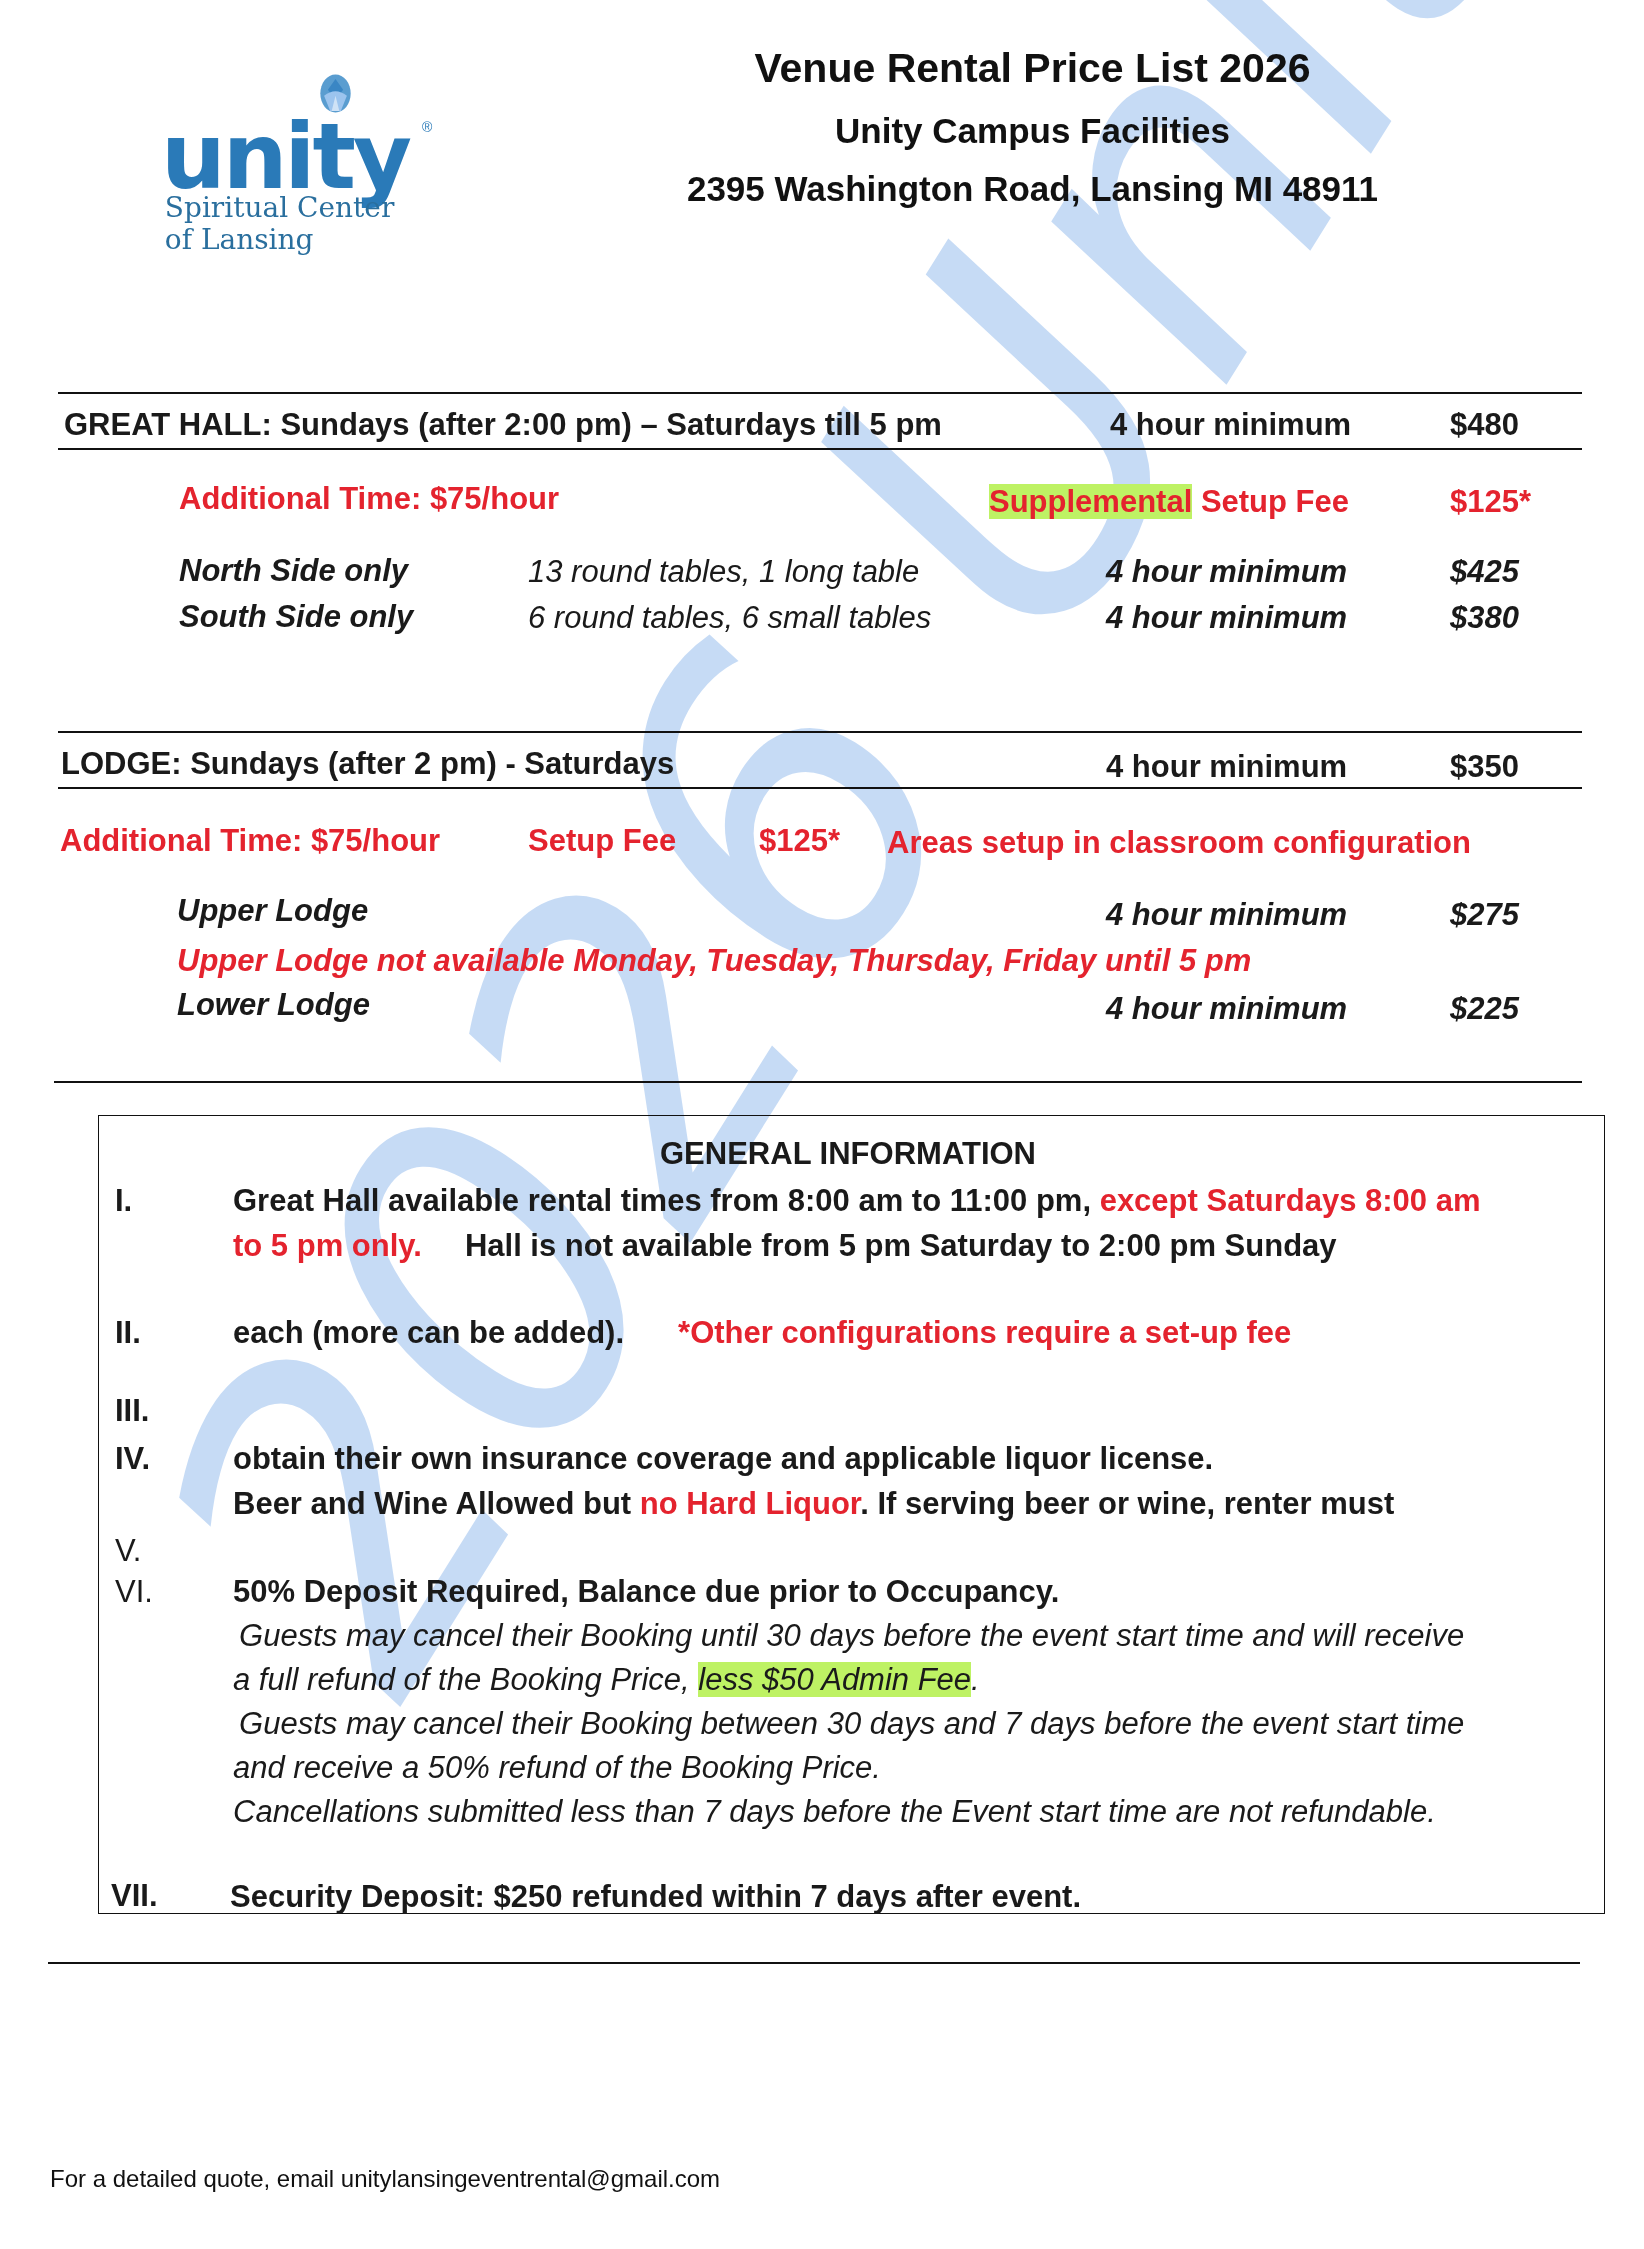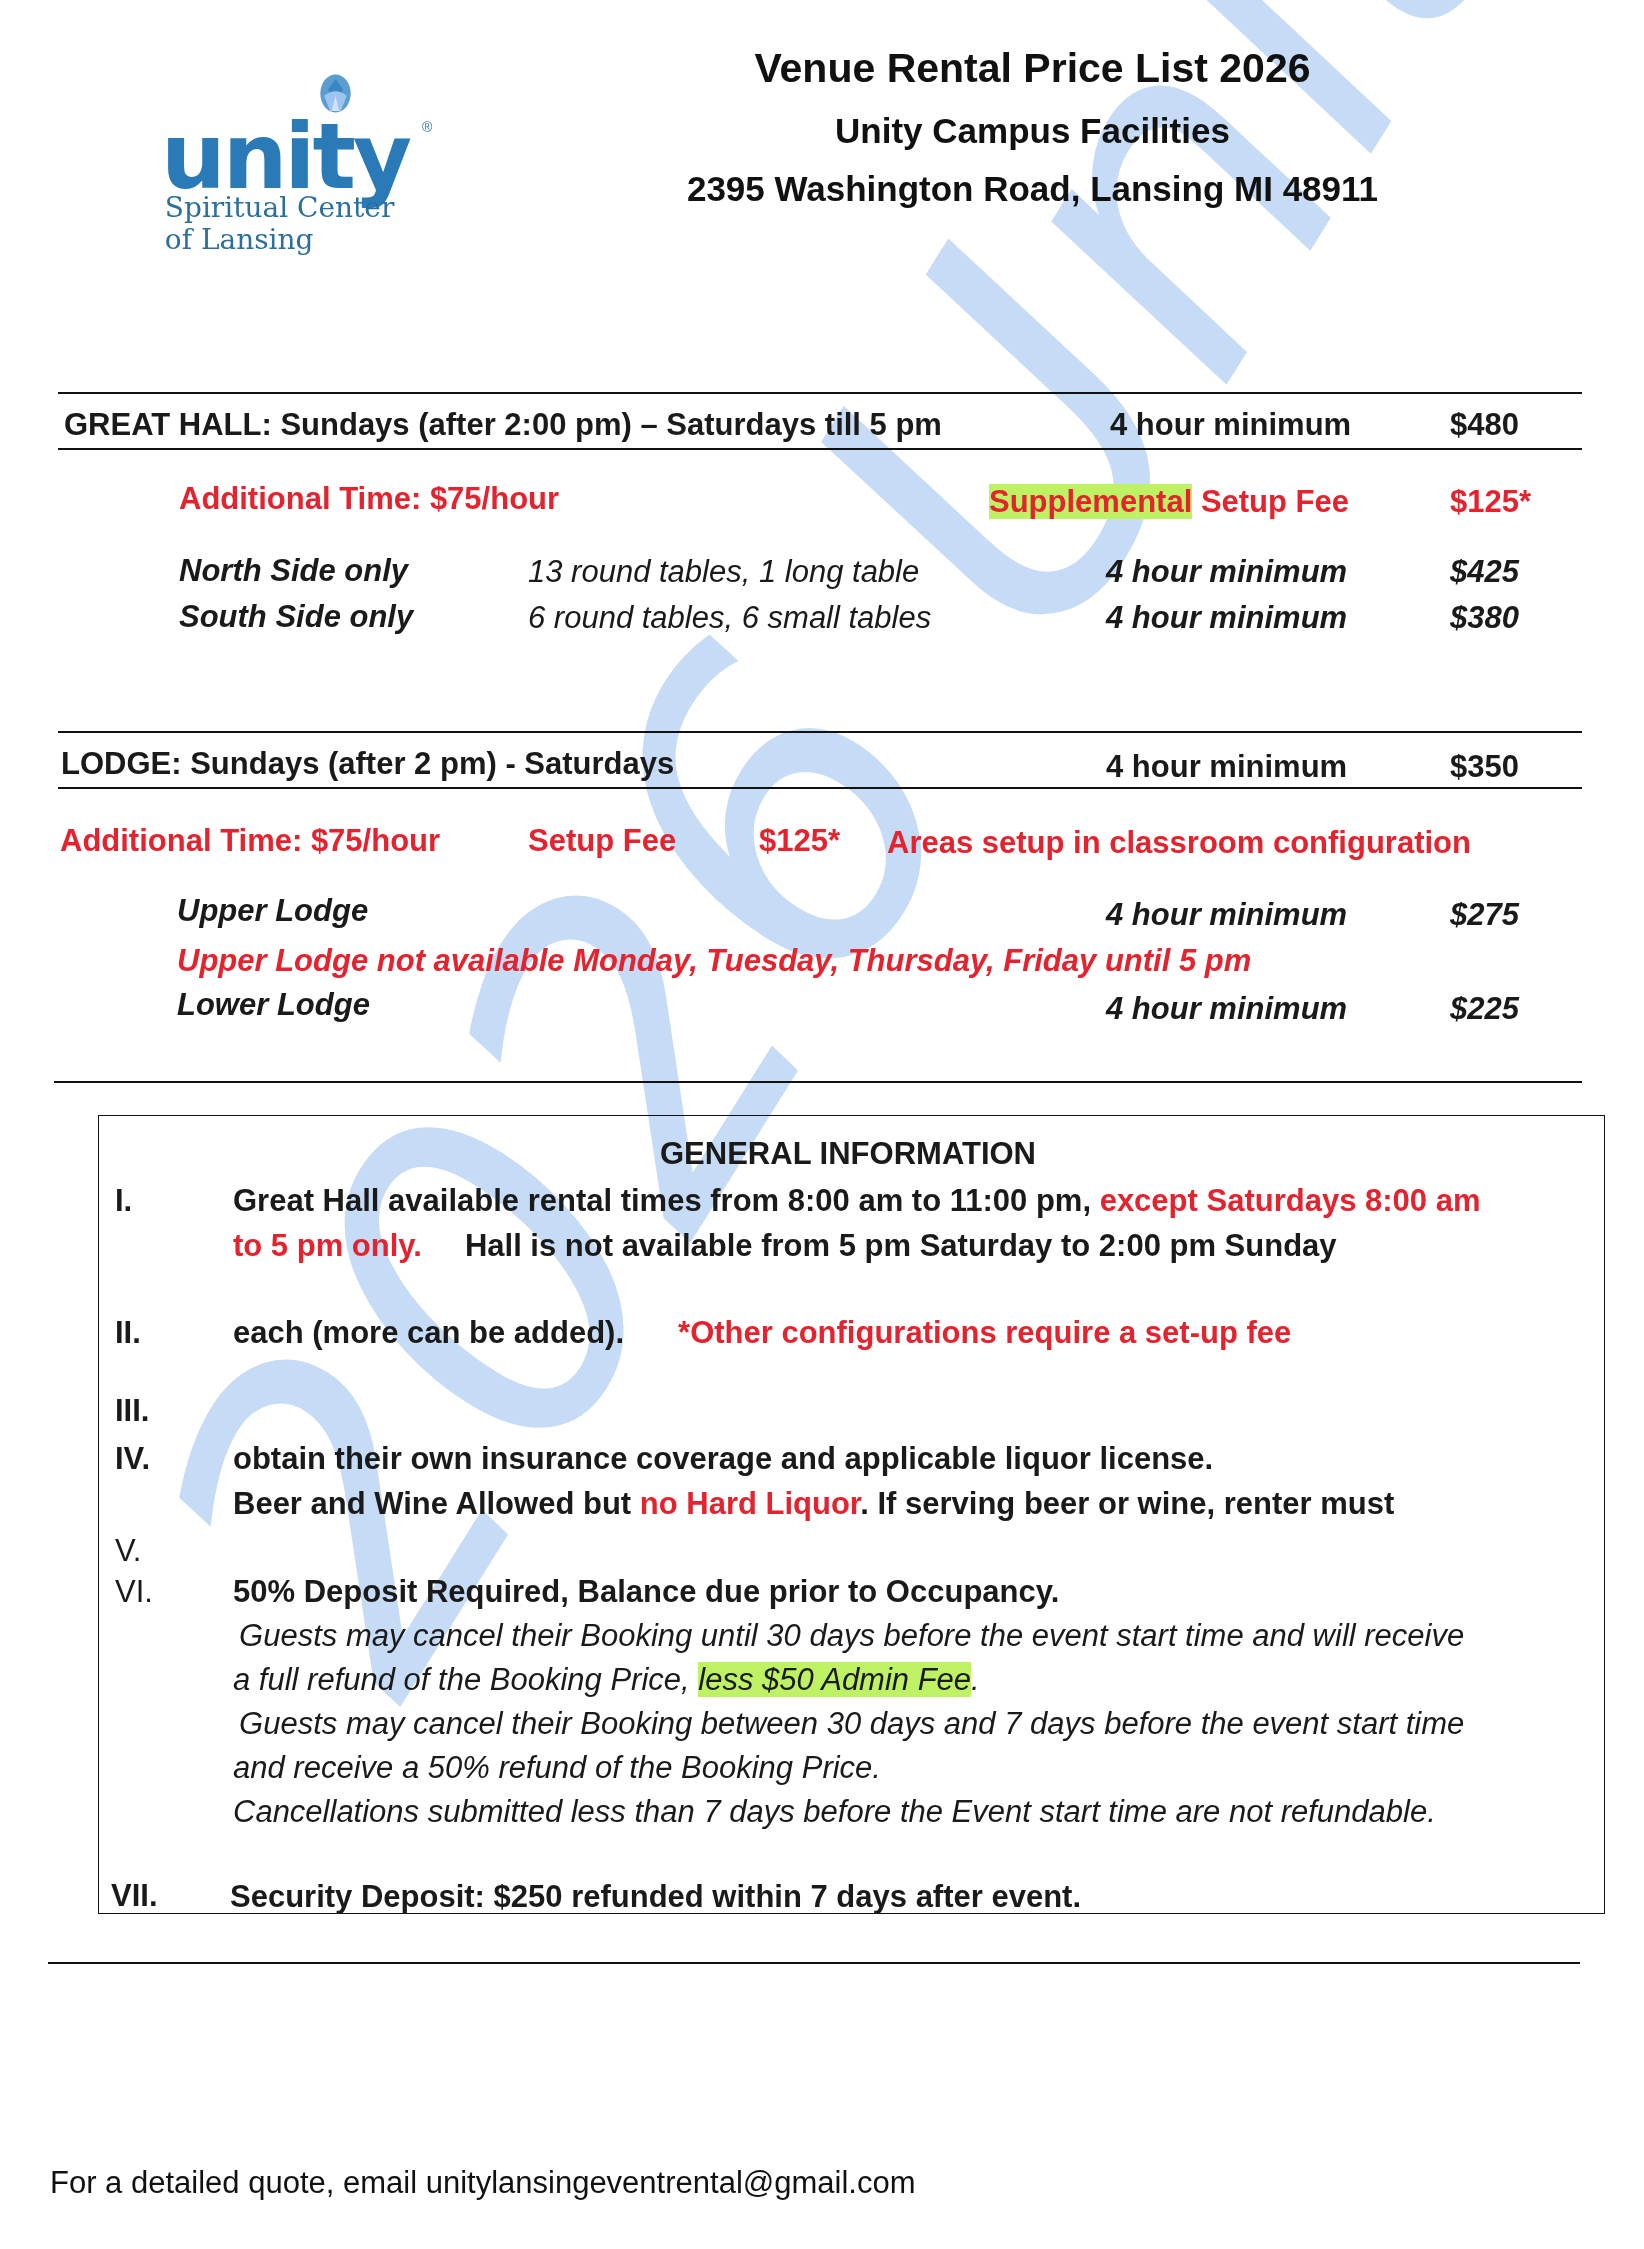--- a/index.html
+++ b/index.html
@@ -28,21 +28,21 @@
 
     .row { position:absolute; font-size: 31px; white-space: nowrap; }
     .bold { font-weight: bold; }
     .ital { font-style: italic; }
     .red { color: #e4232e; }
     .hl { background: #bef264; }
 
     .info-box { position:absolute; left: 98px; top: 1115px; width: 1505px; height: 797px; border: 1.5px solid #111; }
     .num { position:absolute; font-size: 31px; font-weight: bold; }
     .para { position:absolute; font-size: 31px; line-height: 45px; }
-    .footer { position:absolute; left: 50px; top: 2165px; font-size: 31px; color:#111; }
+    .footer { position:absolute; left: 50px; top: 2165px; font-size: 24px; color:#111; }
   </style>
 </head>
 <body>
 
 <div class="wm-wrap"><span>2026 Unity 2026</span></div>
 
 <div class="content">
 
   <div class="logo">
     <svg class="logo-icon" viewBox="0 0 46 54">

